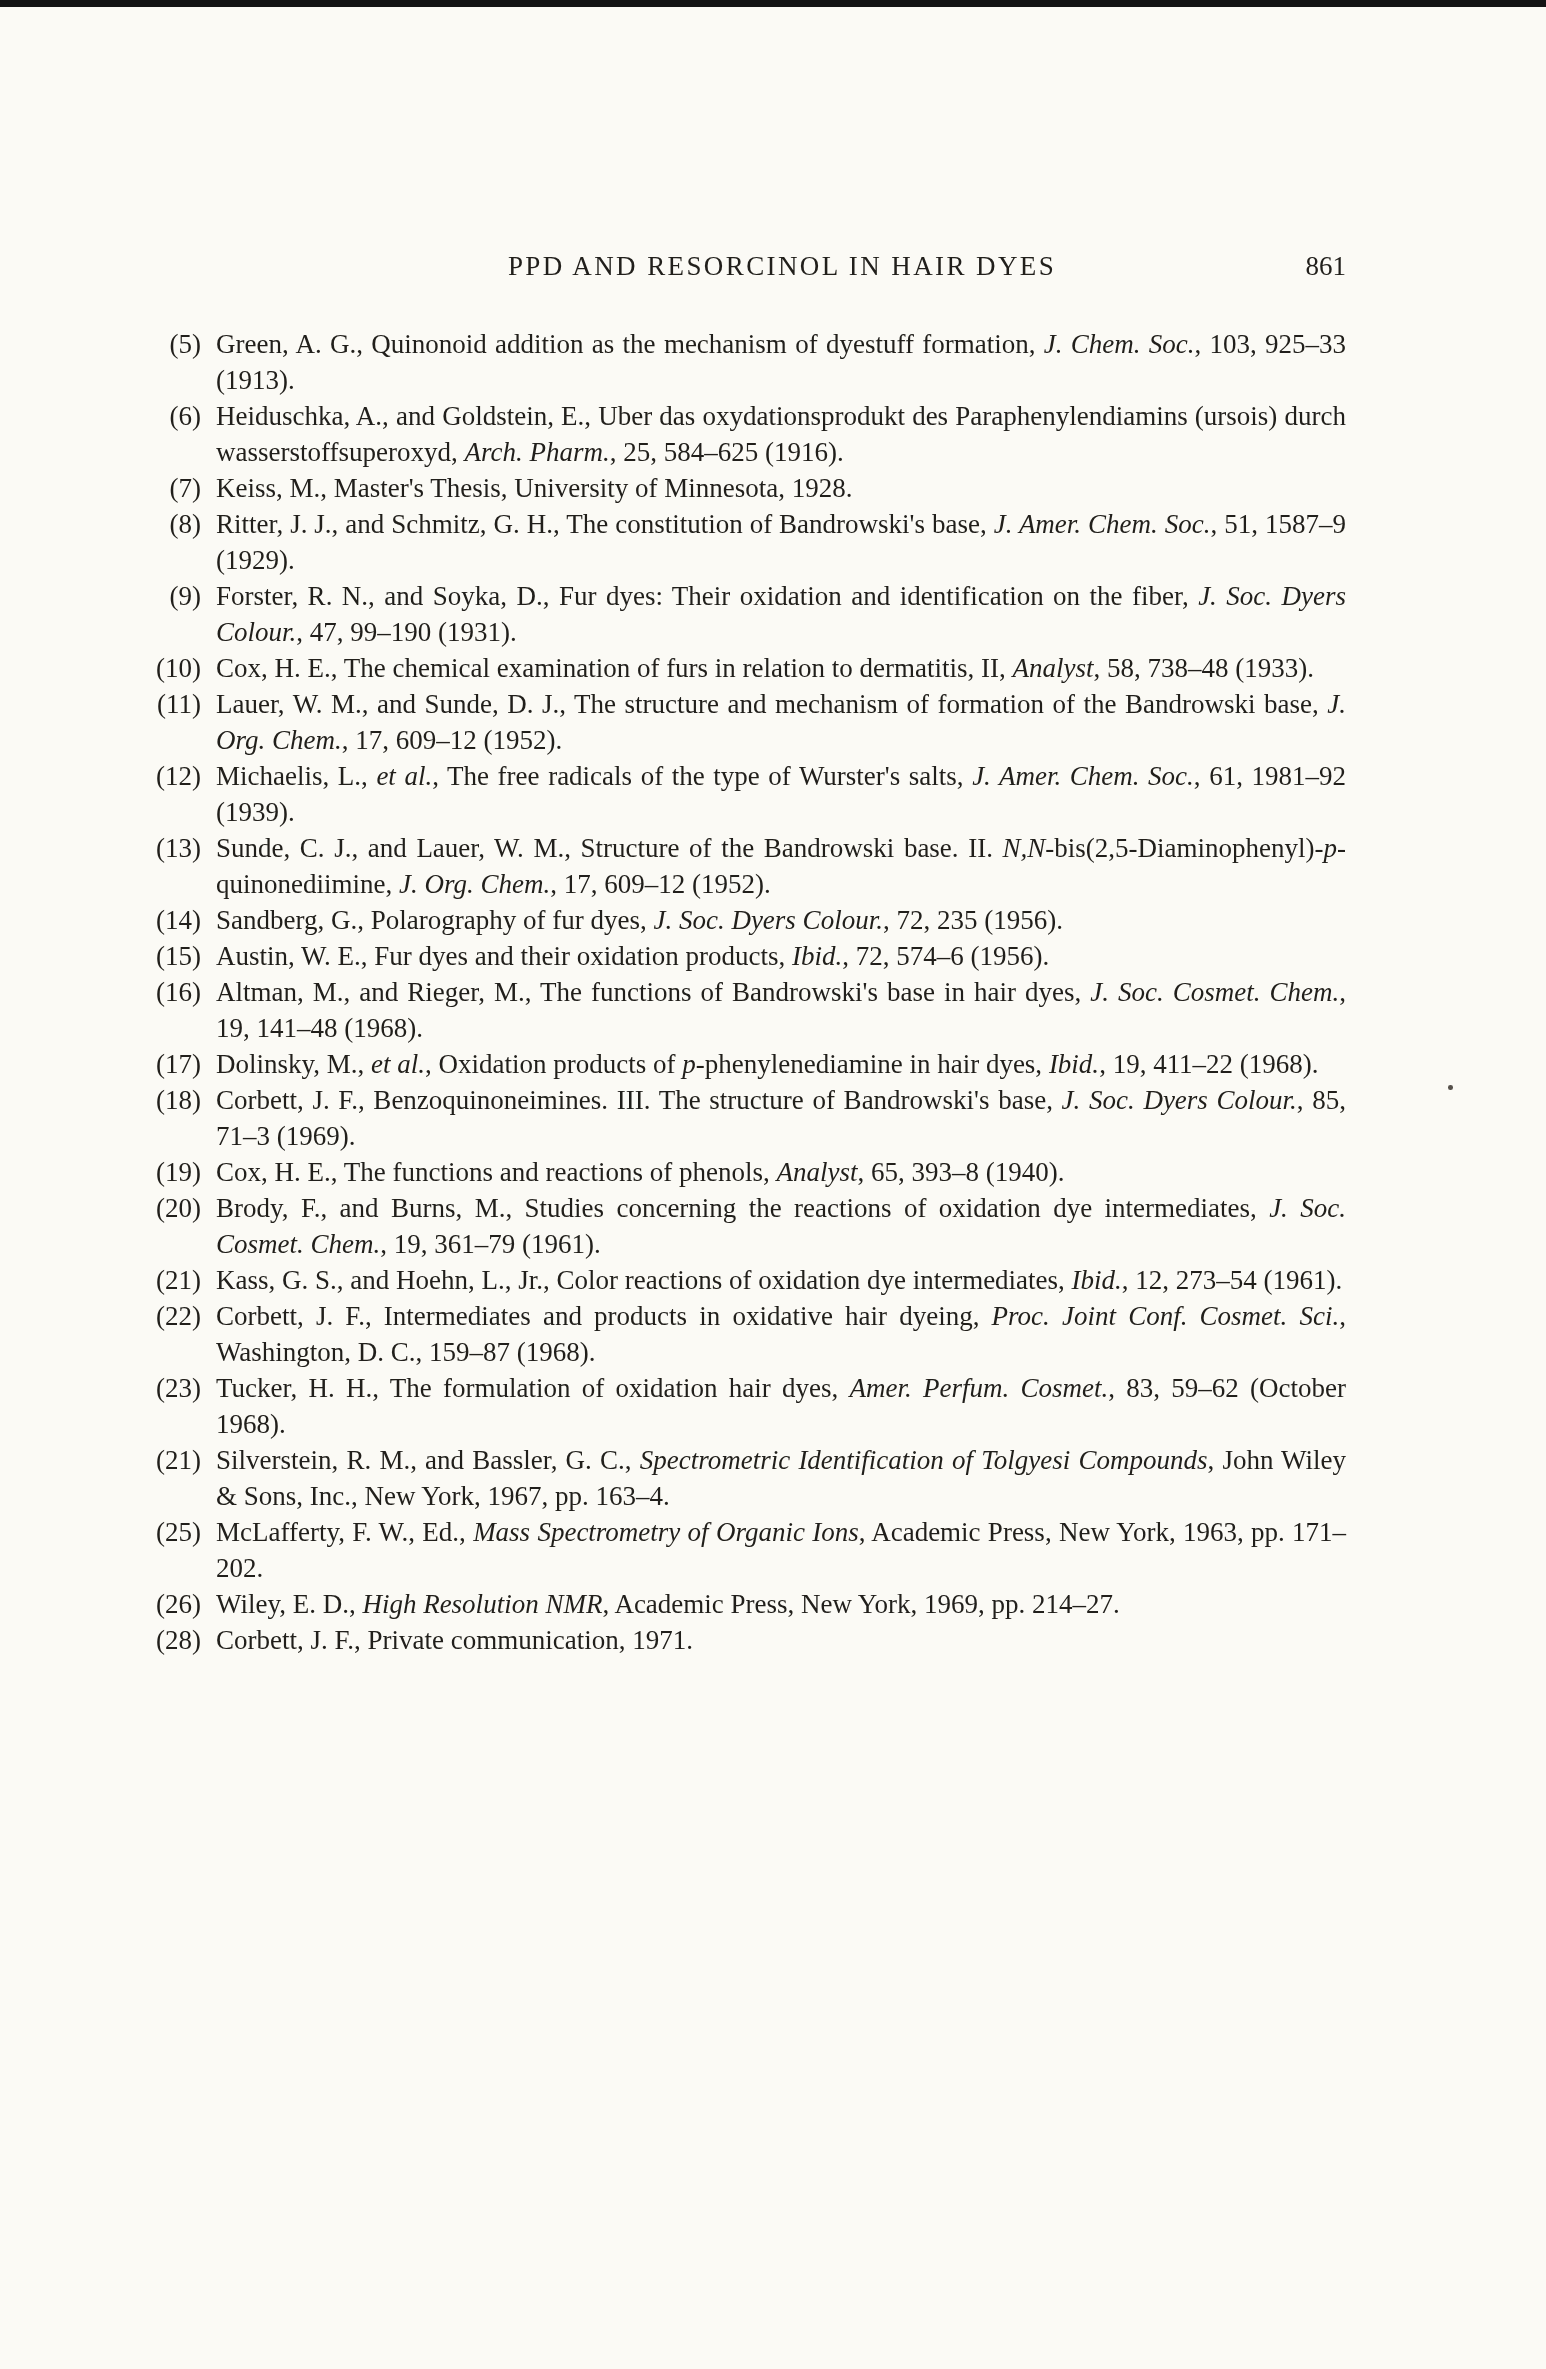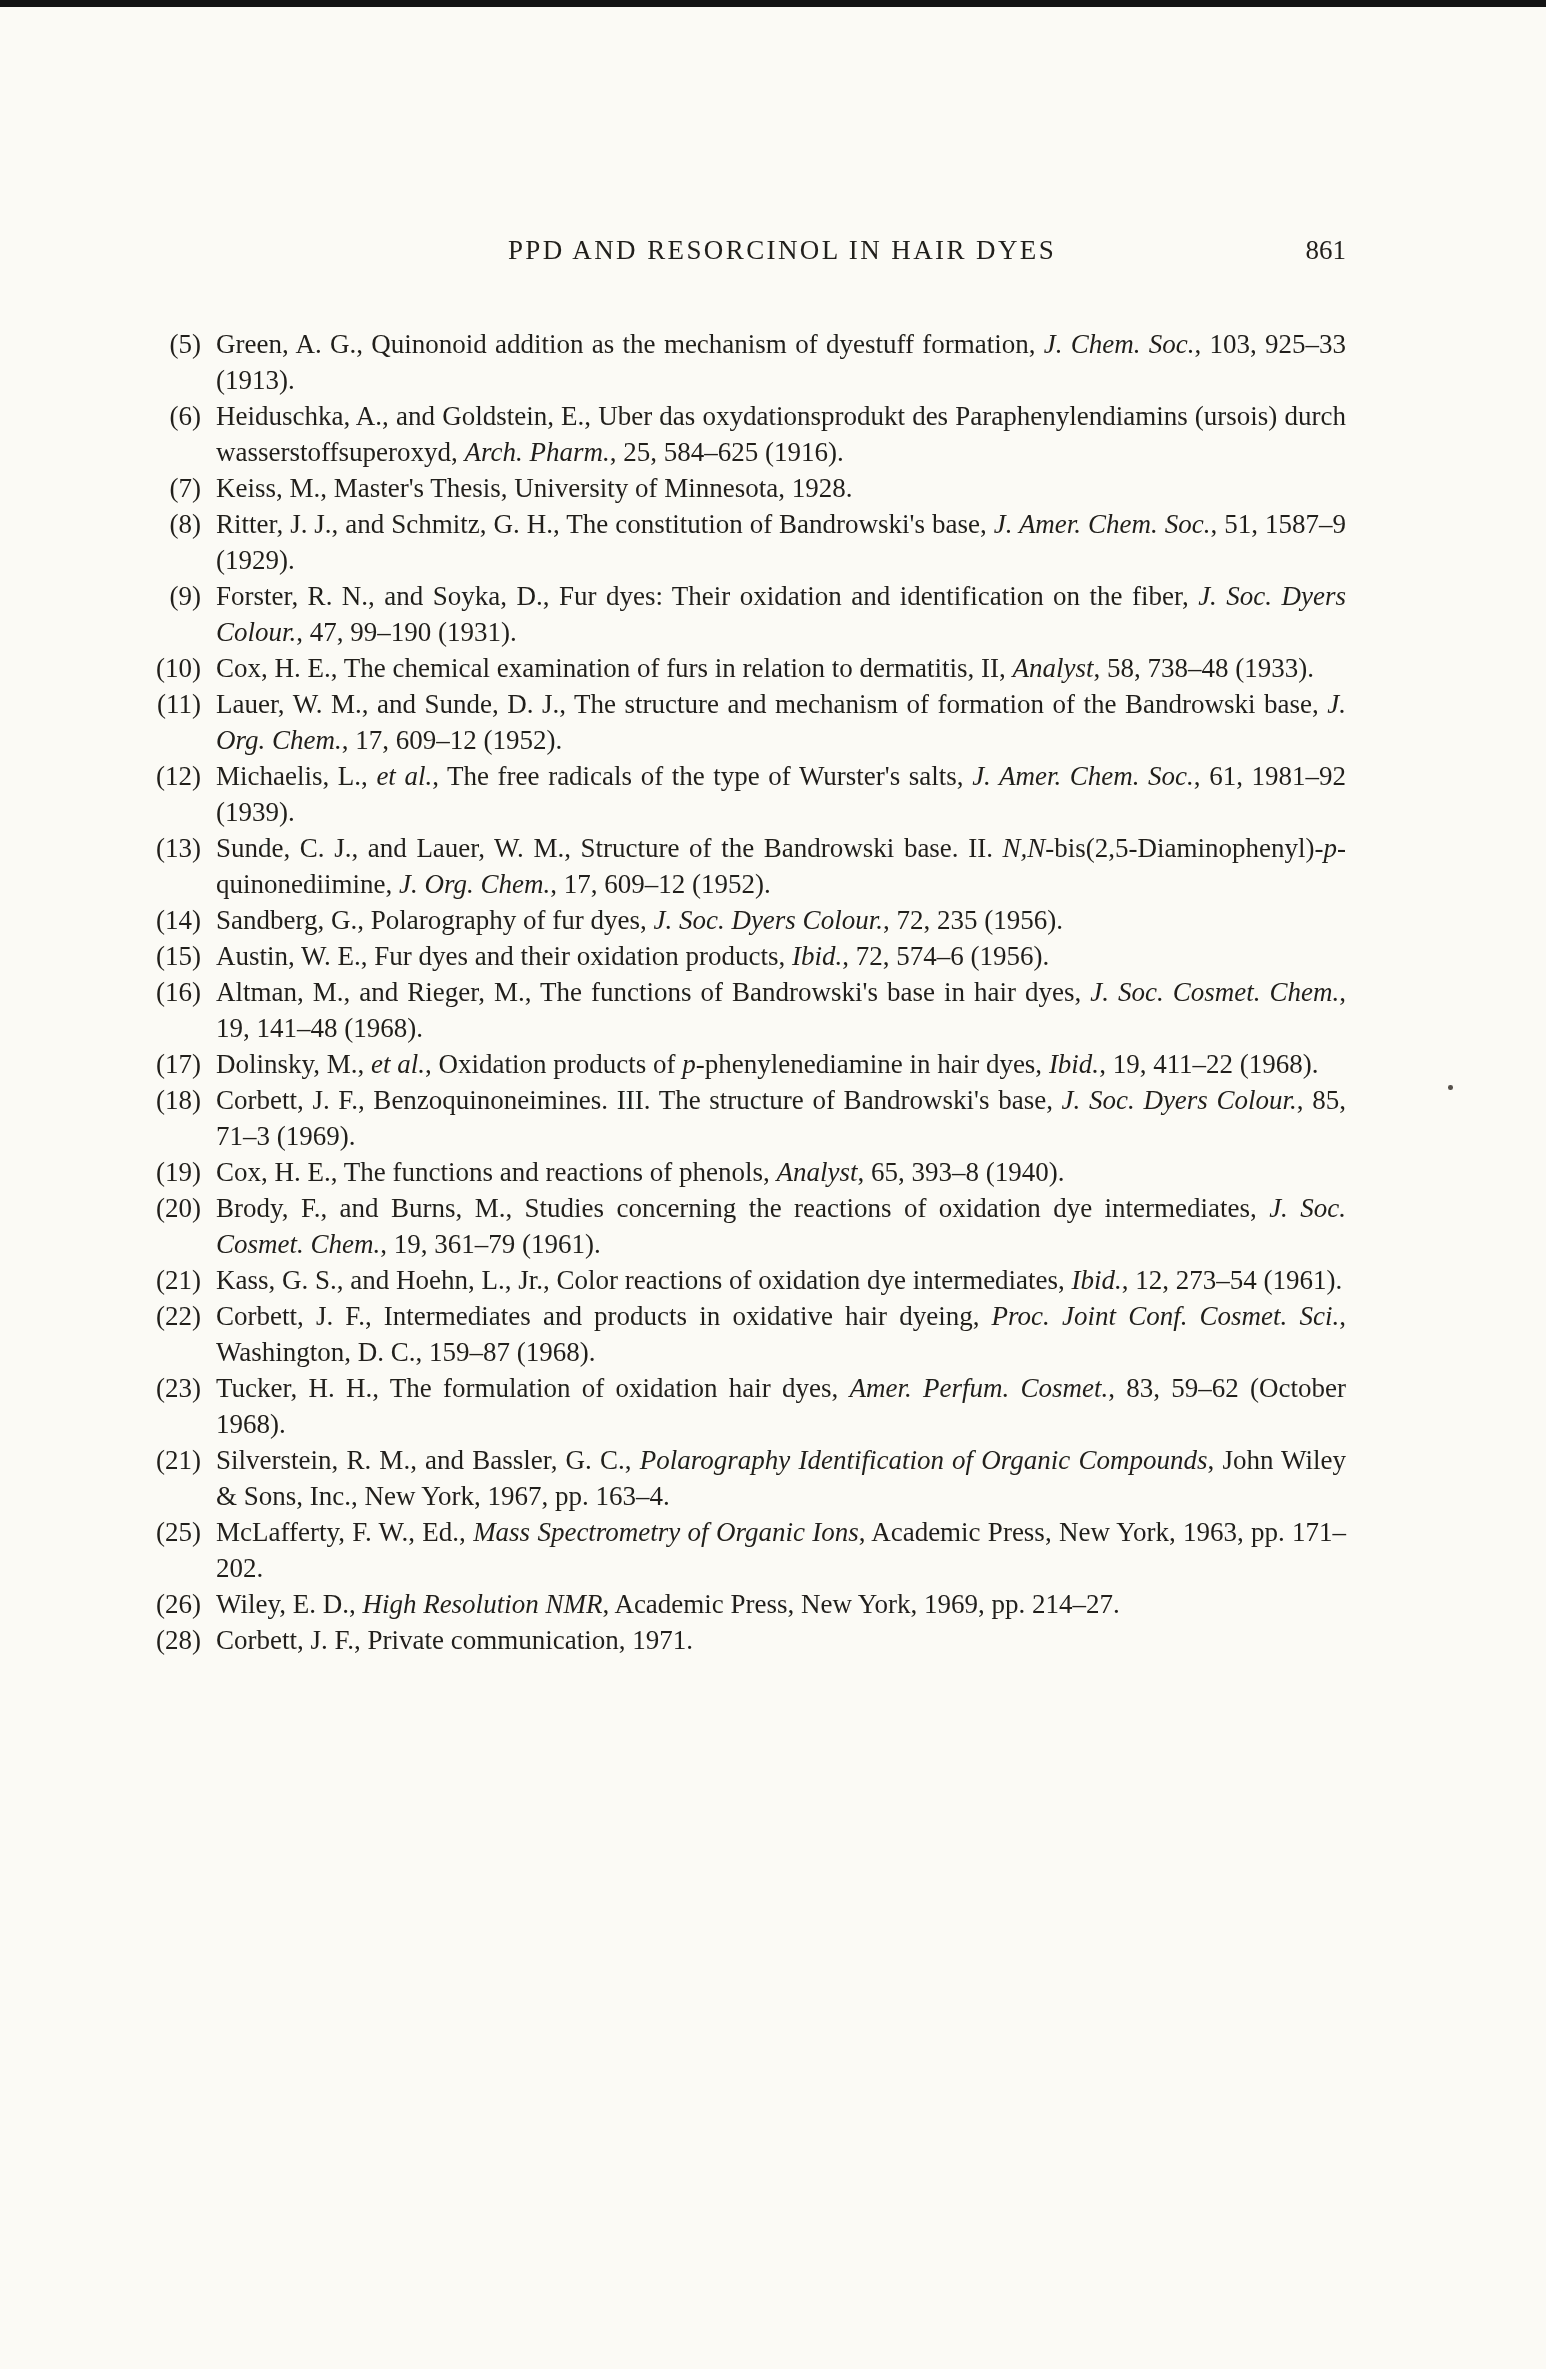--- a/index.html
+++ b/index.html
@@ -17,21 +17,21 @@
 
   .scan-edge-top {
     position: absolute;
     top: 0; left: 0;
     width: 100%; height: 6.6px;
     background: #141414;
   }
 
   .running-head {
     position: absolute;
-    top: 234px;
+    top: 250px;
     left: 218px;
     width: 1128px;
     font-size: 27px;
     line-height: 32px;
   }
   .head-title {
     display: block;
     text-align: center;
     letter-spacing: 2.4px;
   }
@@ -177,21 +177,21 @@
     <span class="ref-body"><span>Corbett, J. F., Intermediates and products in oxidative hair dyeing, </span><span class="it">Proc. Joint Conf. Cosmet. Sci.</span><span>, Washington, D. C., 159–87 (1968).</span></span>
   </div>
 
   <div class="ref">
     <span class="ref-num">(23)</span>
     <span class="ref-body"><span>Tucker, H. H., The formulation of oxidation hair dyes, </span><span class="it">Amer. Perfum. Cosmet.</span><span>, </span><span class="bd">83,</span><span> 59–62 (October 1968).</span></span>
   </div>
 
   <div class="ref">
     <span class="ref-num">(21)</span>
-    <span class="ref-body"><span>Silverstein, R. M., and Bassler, G. C., </span><span class="it">Polarography Identification of Organic Compounds</span><span>, John Wiley &amp; Sons, Inc., New York, 1967, pp. 163–4.</span></span>
+    <span class="ref-body"><span>Silverstein, R. M., and Bassler, G. C., </span><span class="it">Spectrometric Identification of Tolgyesi Compounds</span><span>, John Wiley &amp; Sons, Inc., New York, 1967, pp. 163–4.</span></span>
   </div>
 
   <div class="ref">
     <span class="ref-num">(25)</span>
     <span class="ref-body"><span>McLafferty, F. W., Ed., </span><span class="it">Mass Spectrometry of Organic Ions</span><span>, Academic Press, New York, 1963, pp. 171–202.</span></span>
   </div>
 
   <div class="ref">
     <span class="ref-num">(26)</span>
     <span class="ref-body"><span>Wiley, E. D., </span><span class="it">High Resolution NMR</span><span>, Academic Press, New York, 1969, pp. 214–27.</span></span>

